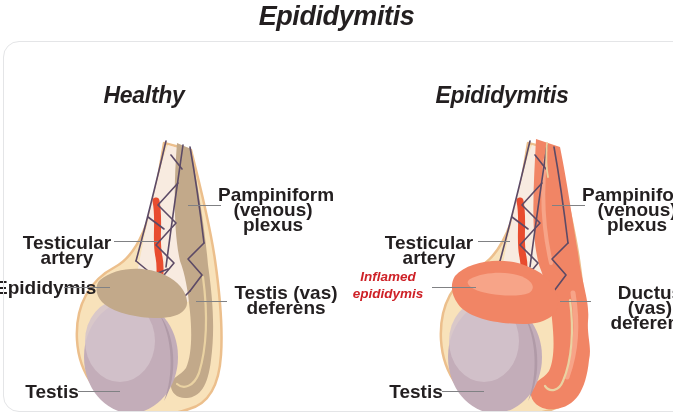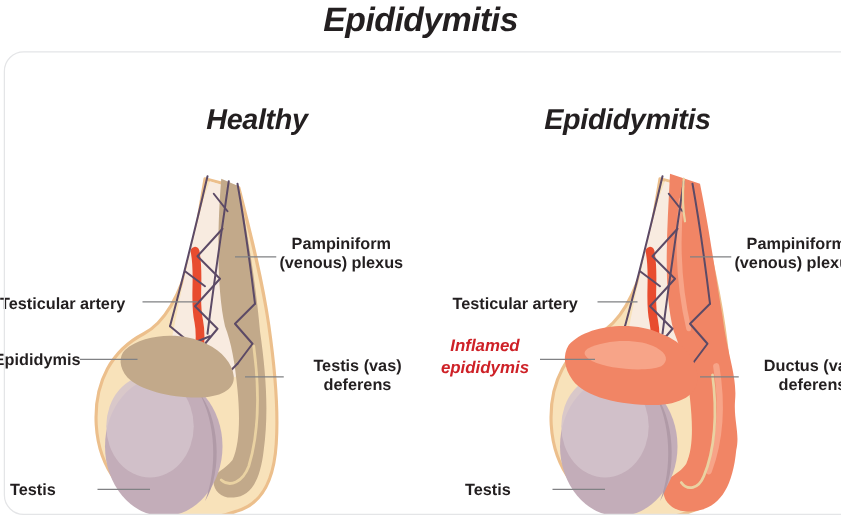--- a/index.html
+++ b/index.html
@@ -21,31 +21,31 @@
     border:1.5px solid var(--c-border);border-radius:16px;box-sizing:border-box;
     pointer-events:none;z-index:9;}
   .main-title{
     position:absolute;left:0;top:1px;width:673px;margin:0;text-align:center;
     font-size:27px;font-weight:bold;font-style:italic;letter-spacing:-0.4px;z-index:5;
   }
   .panel-heading{
     position:absolute;top:82px;margin:0;text-align:center;
     font-size:23px;font-weight:bold;font-style:italic;letter-spacing:-0.3px;z-index:5;
   }
-  .heading-left{left:66px;width:180px;text-align:right;}
+  .heading-left{left:54px;width:180px;}
   .heading-right{left:402px;width:200px;}
   .anat-svg{position:absolute;top:125px;width:230px;height:287px;z-index:2;}
   .svg-left{left:60px;}
   .svg-right{left:424px;}
   .lbl{
-    position:absolute;font-size:13px;font-weight:bold;line-height:15px;
+    position:absolute;font-size:19px;font-weight:bold;line-height:15px;
     white-space:pre-line;z-index:6;
   }
   .lbl-center{text-align:center;}
-  .lbl-right{text-align:left;}
+  .lbl-right{text-align:center;padding-left:12px;}
   .lbl-red{color:var(--c-red);font-style:italic;font-size:13.5px;line-height:17px;}
   .leader{
     position:absolute;height:0;border-top:1.5px solid var(--c-leader);z-index:6;
   }
 </style>
 </head>
 <body>
 
 <div class="card-bg"></div>
 

